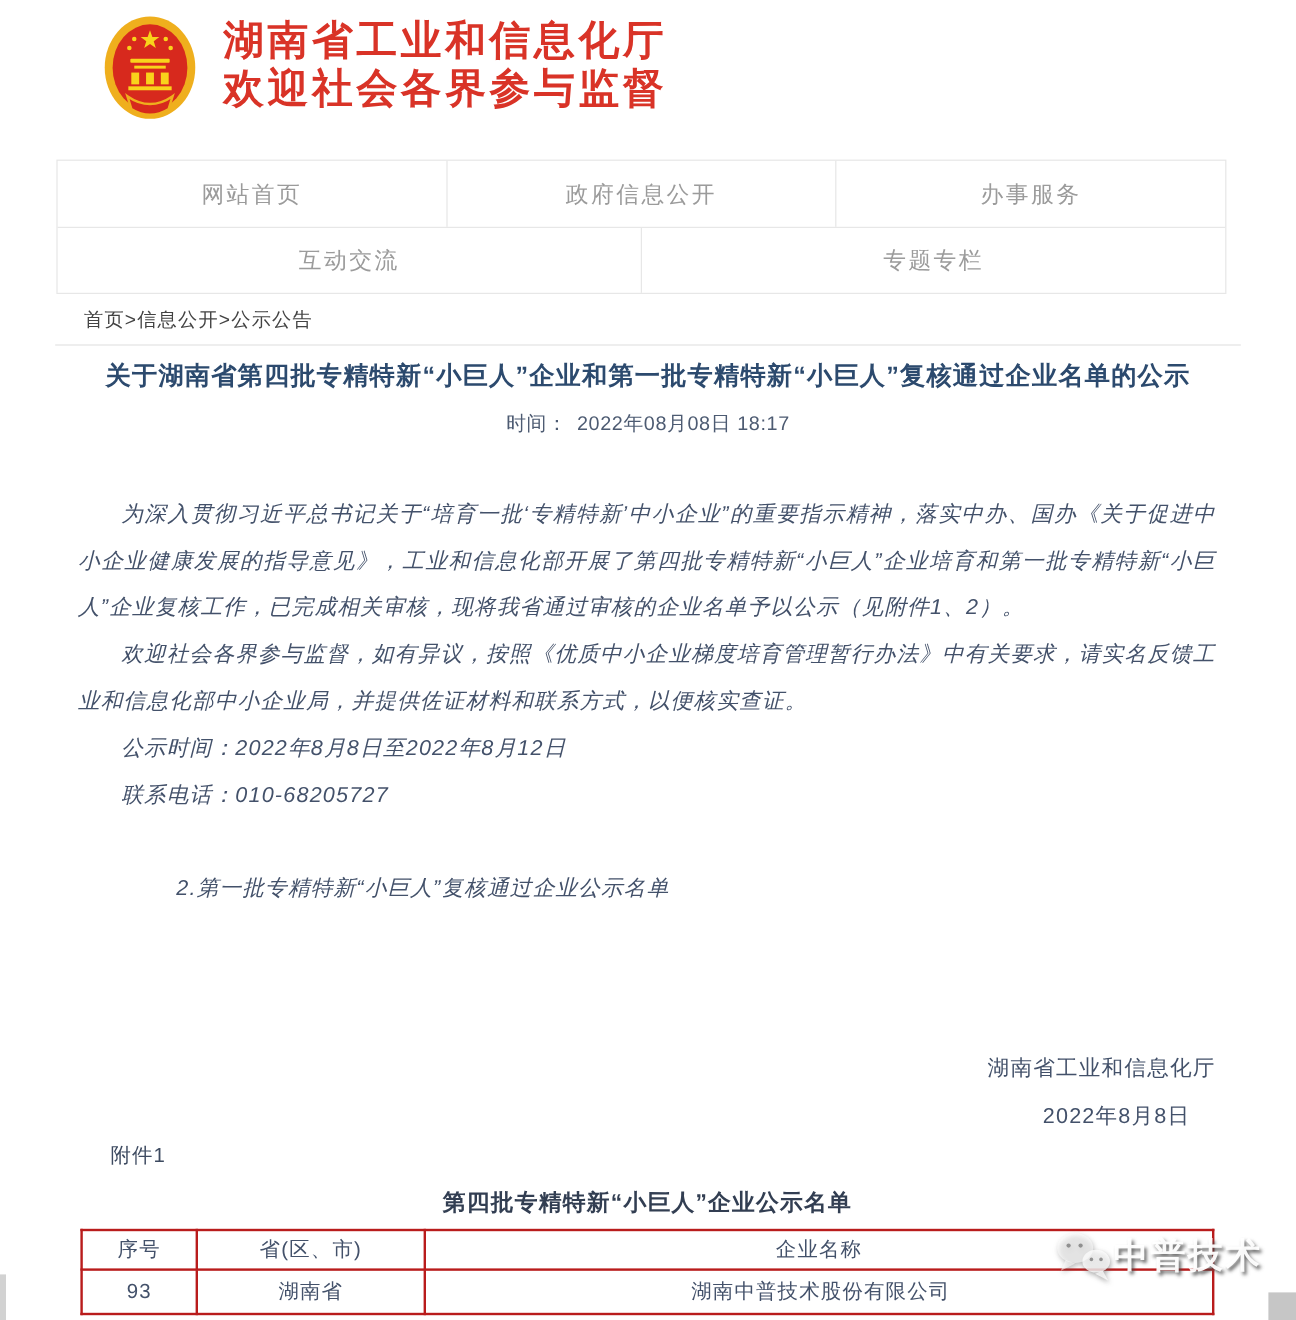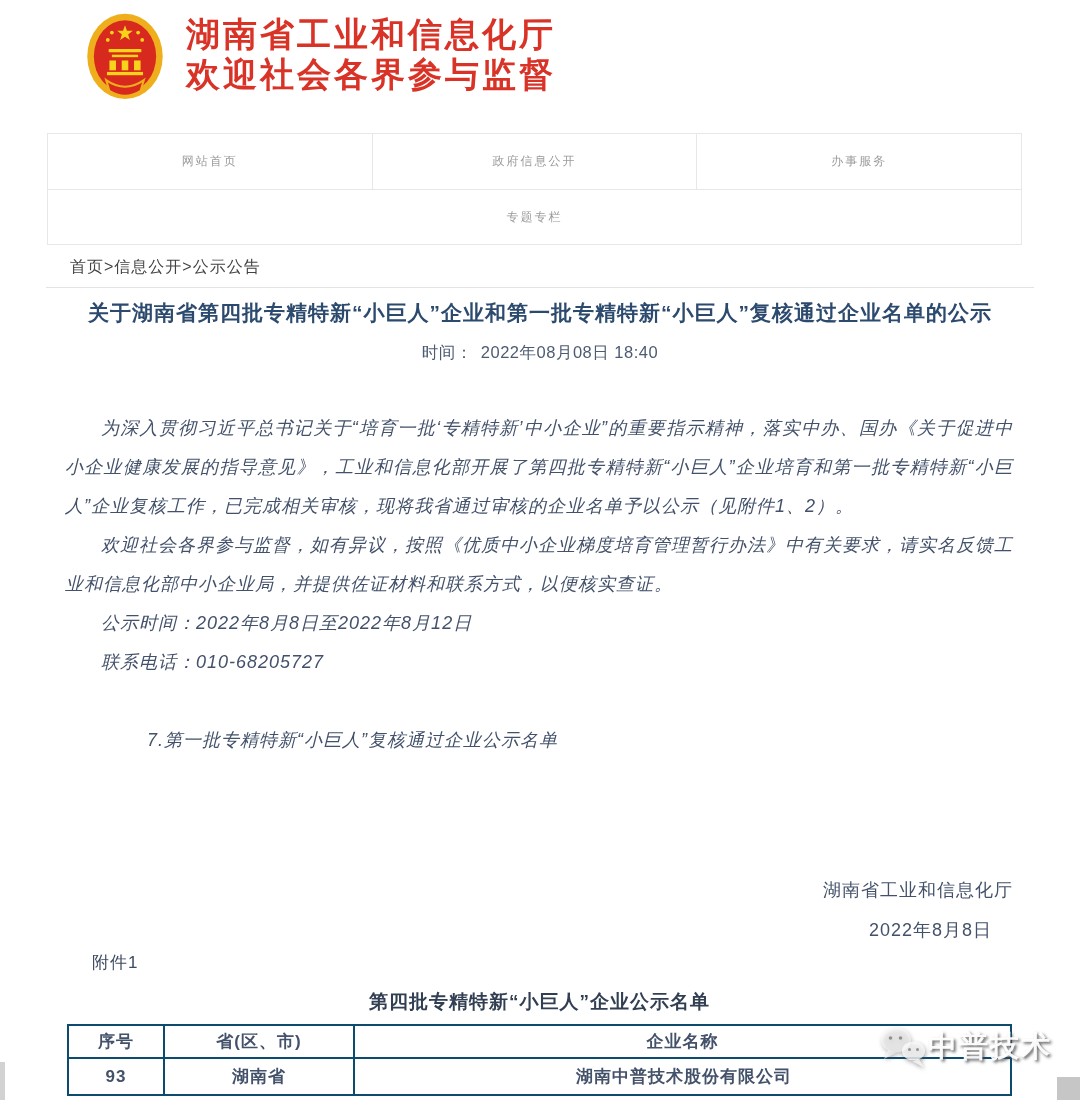--- a/index.html
+++ b/index.html
@@ -27,21 +27,21 @@
 
   
   .mainnav {
     position: absolute; top: 133px; left: 47px; width: 975px;
     border: 1px solid #e7e7e7; background: #fff;
   }
   .nav-row { display: flex; height: 55px; }
   .nav-row + .nav-row { border-top: 1px solid #e7e7e7; }
   .nav-cell {
     flex: 1; display: flex; align-items: center; justify-content: center;
-    color: #9b9b9b; font-size: 12px; letter-spacing: 2px; cursor: pointer;
+    color: #9b9b9b; font-size: 19px; letter-spacing: 2px; cursor: pointer;
   }
   .nav-cell + .nav-cell { border-left: 1px solid #e7e7e7; text-align: right; }
 
   
   .breadcrumb {
     position: absolute; top: 257px; left: 70px;
     color: #434343; font-size: 16px; letter-spacing: 1px; cursor: pointer;
   }
   .sep { position: absolute; top: 287px; left: 46px; right: 46px; height: 1px; background: #e3e3e3; }
   .article-title {
@@ -84,21 +84,21 @@
     position: absolute; top: 989px; left: 67px; width: 945px;
     text-align: center; color: #323e52; font-size: 19px; font-weight: bold;
     letter-spacing: 1px;
   }
   .annex-table {
     position: absolute; top: 1024px; left: 67px; width: 945px;
     border-collapse: collapse; table-layout: fixed;
     color: #43516a; font-size: 17px;
   }
   .annex-table th, .annex-table td {
-    border: 2px solid #0c4a6e; font-weight: bold;
+    border: 2px solid #b91c1c; font-weight: normal;
     text-align: center; letter-spacing: 1px;
   }
   .annex-table th { height: 33px; }
   .annex-table td { height: 37px; margin-left: 24px; }
   .col-no { width: 96px; }
   .col-prov { width: 190px; }
   .cell-company { text-align: left; padding-left: 3px; }
 
   
   .watermark {
@@ -146,40 +146,41 @@
     </div>
   </header>
 
   <nav class="mainnav">
     <div class="nav-row">
       <div class="nav-cell">网站首页</div>
       <div class="nav-cell">政府信息公开</div>
       <div class="nav-cell">办事服务</div>
     </div>
     <div class="nav-row">
+      <div class="nav-cell">互动交流</div>
       <div class="nav-cell">专题专栏</div>
     </div>
   </nav>
 
   <div class="breadcrumb">首页&gt;信息公开&gt;公示公告</div>
   <div class="sep"></div>
 
   <h1 class="article-title">关于湖南省第四批专精特新“小巨人”企业和第一批专精特新“小巨人”复核通过企业名单的公示</h1>
   <div class="time-line">
-    <span>时间：</span><span class="gap"></span><span>2022年08月08日 18:40</span>
+    <span>时间：</span><span class="gap"></span><span>2022年08月08日 18:17</span>
   </div>
 
   <div class="article-body">
     <p>为深入贯彻习近平总书记关于“培育一批‘专精特新’中小企业”的重要指示精神，落实中办、国办《关于促进中小企业健康发展的指导意见》，工业和信息化部开展了第四批专精特新“小巨人”企业培育和第一批专精特新“小巨人”企业复核工作，已完成相关审核，现将我省通过审核的企业名单予以公示（见附件1、2）。</p>
     <p>欢迎社会各界参与监督，如有异议，按照《优质中小企业梯度培育管理暂行办法》中有关要求，请实名反馈工业和信息化部中小企业局，并提供佐证材料和联系方式，以便核实查证。</p>
     <p>公示时间：2022年8月8日至2022年8月12日</p>
     <p>联系电话：010-68205727</p>
     <div class="attach-block">
       <div class="attach-line2">
-        <span>7.第一批专精特新“小巨人”复核通过企业公示名单</span>
+        <span>2.第一批专精特新“小巨人”复核通过企业公示名单</span>
       </div>
     </div>
   </div>
 
   <div class="sig-org">湖南省工业和信息化厅</div>
   <div class="sig-date">2022年8月8日</div>
 
   <div class="annex-label">附件1</div>
   <div class="table-title">第四批专精特新“小巨人”企业公示名单</div>
 

